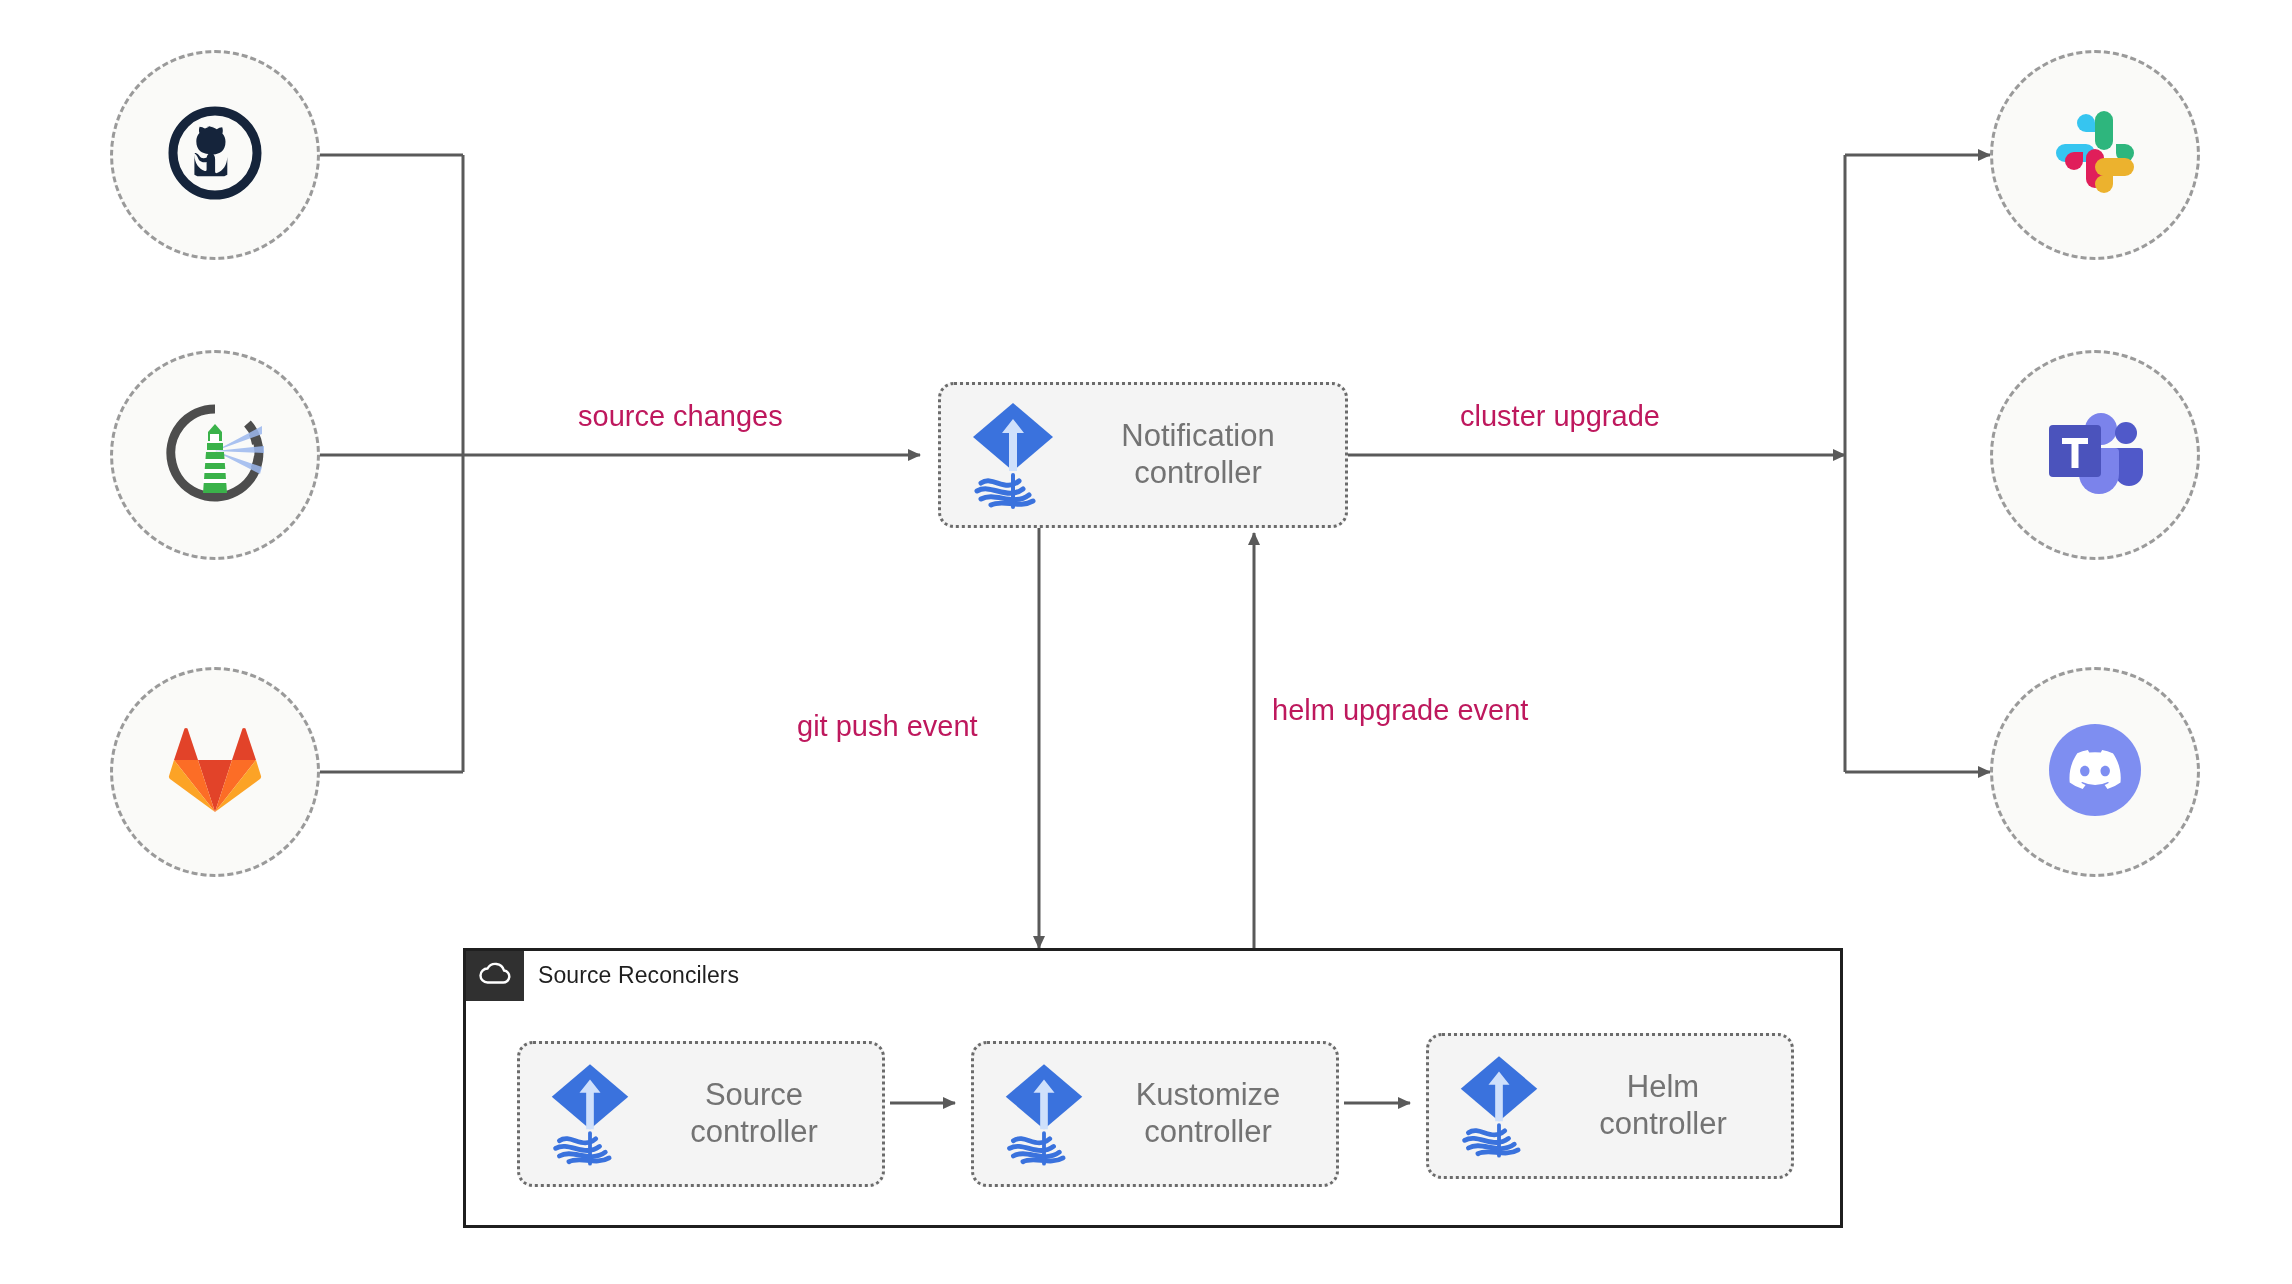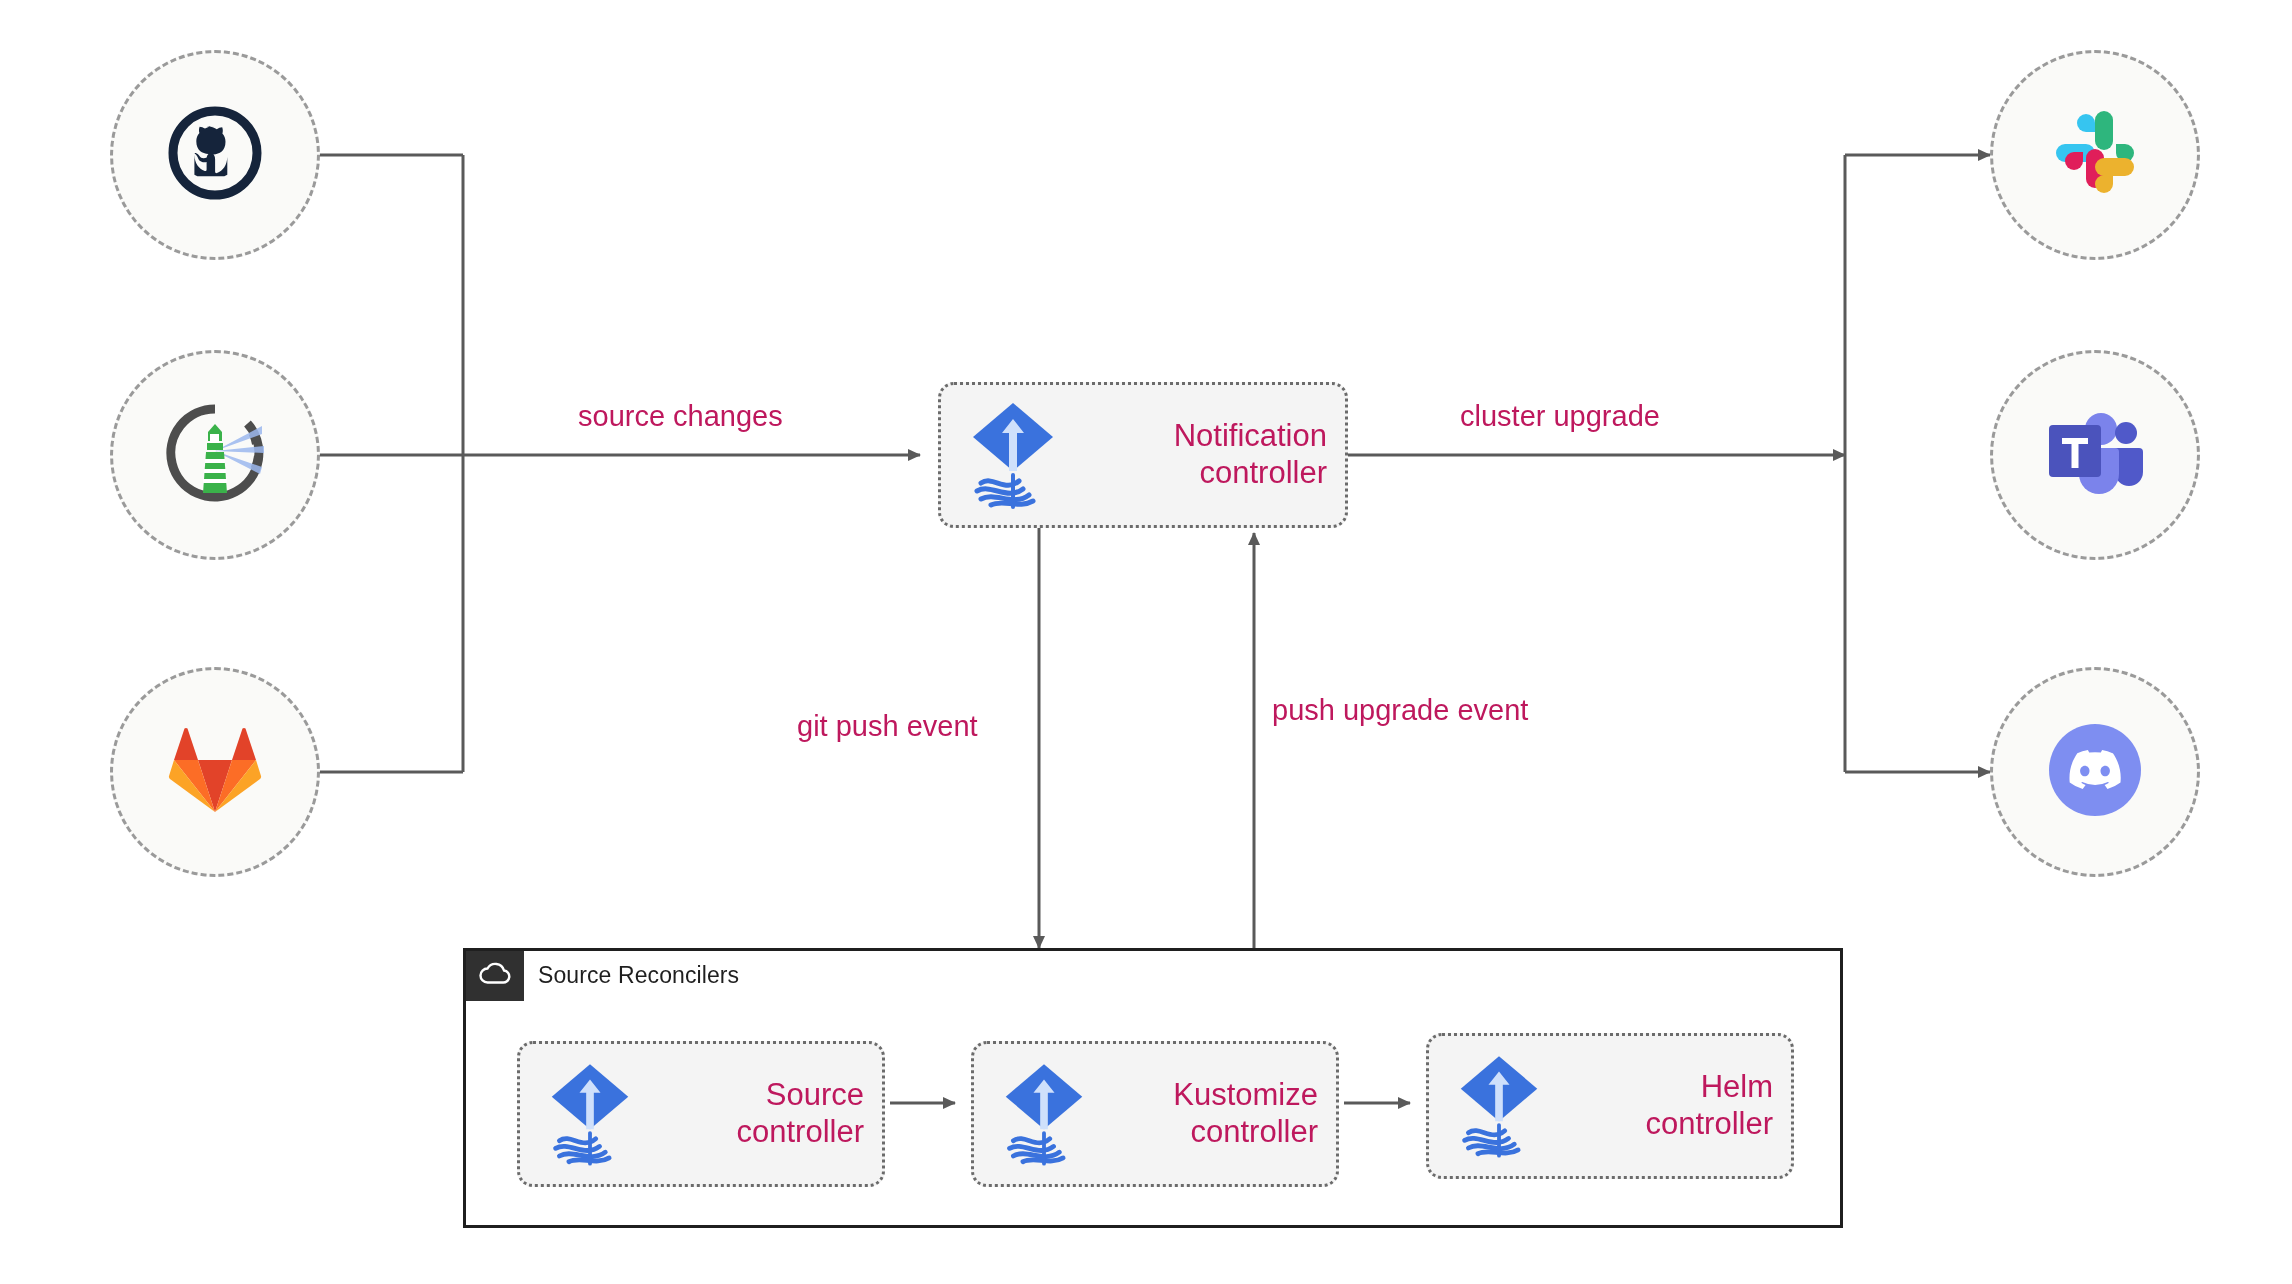--- a/index.html
+++ b/index.html
@@ -52,24 +52,24 @@
     align-items: center;
     justify-content: flex-start;
   }
   .ctrl-icon {
     flex: 0 0 auto;
     margin-left: 26px;
     margin-right: 10px;
   }
   .ctrl-label {
     flex: 1 1 auto;
-    text-align: right;
+    text-align: center;
     font-size: 31px;
     line-height: 1.18;
-    color: #be185d;
+    color: #737373;
     padding-right: 18px;
     white-space: pre-line;
   }
 
   
   .group-box {
     position: absolute;
     border: 3px solid #1f1f1f;
     background: transparent;
     box-sizing: border-box;
@@ -198,21 +198,21 @@
       </svg>
     </span>
   </div>
 
   <div class="edge-label" style="left:578px; top:400px;">source changes</div>
 
   <div class="edge-label" style="left:1460px; top:400px;">cluster upgrade</div>
 
   <div class="edge-label" style="left:797px; top:710px;">git push event</div>
 
-  <div class="edge-label" style="left:1272px; top:694px;">push upgrade event</div>
+  <div class="edge-label" style="left:1272px; top:694px;">helm upgrade event</div>
 
   <div class="ctrl-box" style="left:938px; top:382px; width:410px; height:146px;">
     <span class="ctrl-icon">
       <svg width="92" height="112" viewBox="0 0 92 112">
         <path fill="#3a72dd" d="M46 6 L86 40 L46 74 L6 40 Z"></path>
         <path fill="#cfe0fb" d="M46 22 L57 36 L50 36 L50 74 L42 74 L42 36 L35 36 Z"></path>
         <g stroke="#3a72dd" stroke-width="5" fill="none" stroke-linecap="round">
           <path d="M14 86 C26 78, 38 96, 52 84"></path>
           <path d="M10 94 C24 86, 40 104, 56 92"></path>
           <path d="M14 102 C28 94, 46 110, 62 98"></path>

